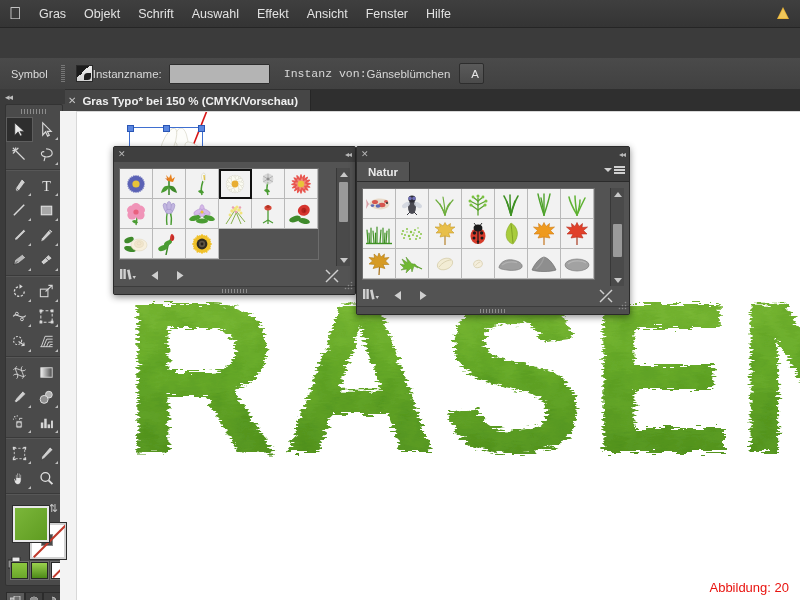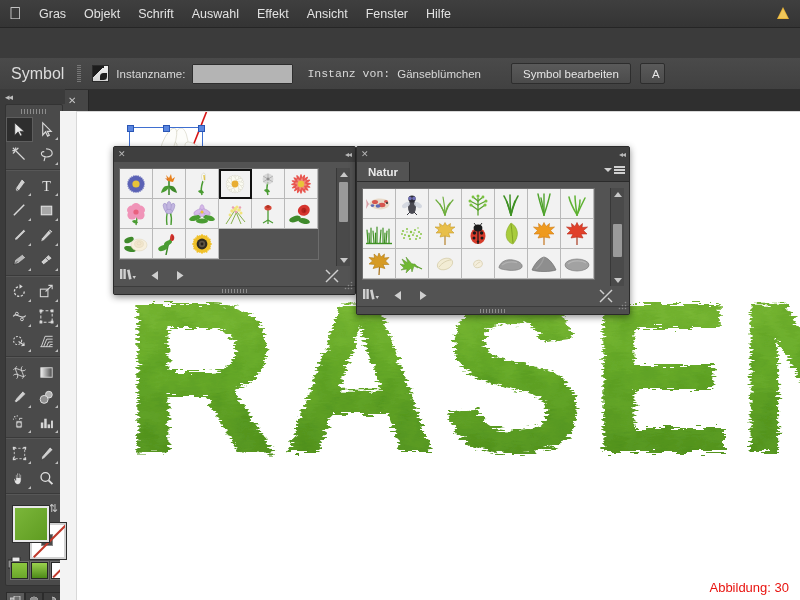--- a/index.html
+++ b/index.html
@@ -65,37 +65,37 @@
   .arrange-ico::after{content:"";position:absolute;left:6px;top:6px;right:0;height:1px;background:#9a9a9a;}
   .caret{width:0;height:0;border-left:3.5px solid transparent;border-right:3.5px solid transparent;border-top:4px solid #c9c9c9;}
 
   
   .controlbar{
     position:absolute;left:0;top:58px;width:800px;height:31px;
     background:linear-gradient(#4a4a4a,#414141);
     display:flex;align-items:center;
     border-bottom:1px solid #2b2b2b;
   }
-  .cb-label{color:#dcdcdc;font-size:16px;padding-left:11px;white-space:nowrap;}
+  .cb-label{color:#dcdcdc;font-size:11px;padding-left:11px;white-space:nowrap;}
   .cb-grip{
     width:4px;height:17px;margin-left:13px;
     background:repeating-linear-gradient(to bottom,#777 0 1px,transparent 1px 2px);
   }
   .cb-symico{
     width:15px;height:15px;margin-left:11px;
     background:
       linear-gradient(135deg,#1c1c1c 0 40%,transparent 40%),
       linear-gradient(#efefef,#d4d4d4);
     border:1px solid #2a2a2a;position:relative;overflow:hidden;
   }
   .cb-symico::after{
     content:"";position:absolute;right:1px;bottom:1px;width:7px;height:7px;
     background:#1f1f1f;border-radius:50% 0 50% 0;
   }
-  .cb-text{color:#d8d8d8;font-size:11.5px;margin-left:7px;white-space:nowrap;}
+  .cb-text{color:#d8d8d8;font-size:11.5px;white-space:nowrap;}
   .cb-input{
     width:95px;height:16px;margin-left:7px;
     background:#b4b4b4;border:1px solid #2e2e2e;border-radius:1px;
   }
   .cb-btn{
     height:19px;margin-left:9px;padding:0 11px;
     background:linear-gradient(#5a5a5a,#4b4b4b);
     border:1px solid #2d2d2d;border-radius:2px;
     color:#e6e6e6;font-size:11.5px;
     display:flex;align-items:center;white-space:nowrap;
@@ -326,27 +326,27 @@
 
 
   <div class="controlbar">
     <div class="cb-label">Symbol</div>
     <div class="cb-grip"></div>
     <div class="cb-symico"></div>
     <div class="cb-text">Instanzname:</div>
     <input class="cb-input" type="text" value="" style="">
     <div class="cb-text" style="margin-left:14px;font-family:Liberation Mono, monospace;">Instanz von:</div>
     <div class="cb-text" style="">Gänseblümchen</div>
-    <div class="cb-btn" style="margin-left:30px;">Symbol bearbeiten</div>
     <div class="cb-btn cut">A</div>
   </div>
 
   <div class="tabbar">
     <div class="doctab">
       <span class="tab-x">✕</span>
+      <span class="tab-title">Gras Typo* bei 150 % (CMYK/Vorschau)</span>
     </div>
   </div>
 
   <div class="dockstrip">
     <div class="dock-collapse">
       <span class="collapse-arrows">◂◂</span>
     </div>
   </div>
 
   <div class="toolpanel">
@@ -709,21 +709,21 @@
         <div class="handle" style="left:-3px;top:-3px;"></div>
         <div class="handle" style="left:33px;top:-3px;"></div>
         <div class="handle" style="right:-3px;top:-3px;"></div>
         <div class="handle" style="left:-3px;top:31px;"></div>
         <div class="handle" style="right:-3px;top:31px;"></div>
         <div class="handle" style="left:-3px;bottom:-3px;"></div>
         <div class="handle" style="left:33px;bottom:-3px;"></div>
         <div class="handle" style="right:-3px;bottom:-3px;"></div>
       </div>
 
-      <div class="caption">Abbildung: 30</div>
+      <div class="caption">Abbildung: 20</div>
     </div>
   </div>
 
   <div class="panel" style="left:113px;top:146px;width:241px;">
     <div class="panel-titlebar">
       <span class="panel-x">✕</span>
       <span class="panel-collapse">◂◂</span>
     </div>
 
     <div class="panel-body" style="height:98px;">

